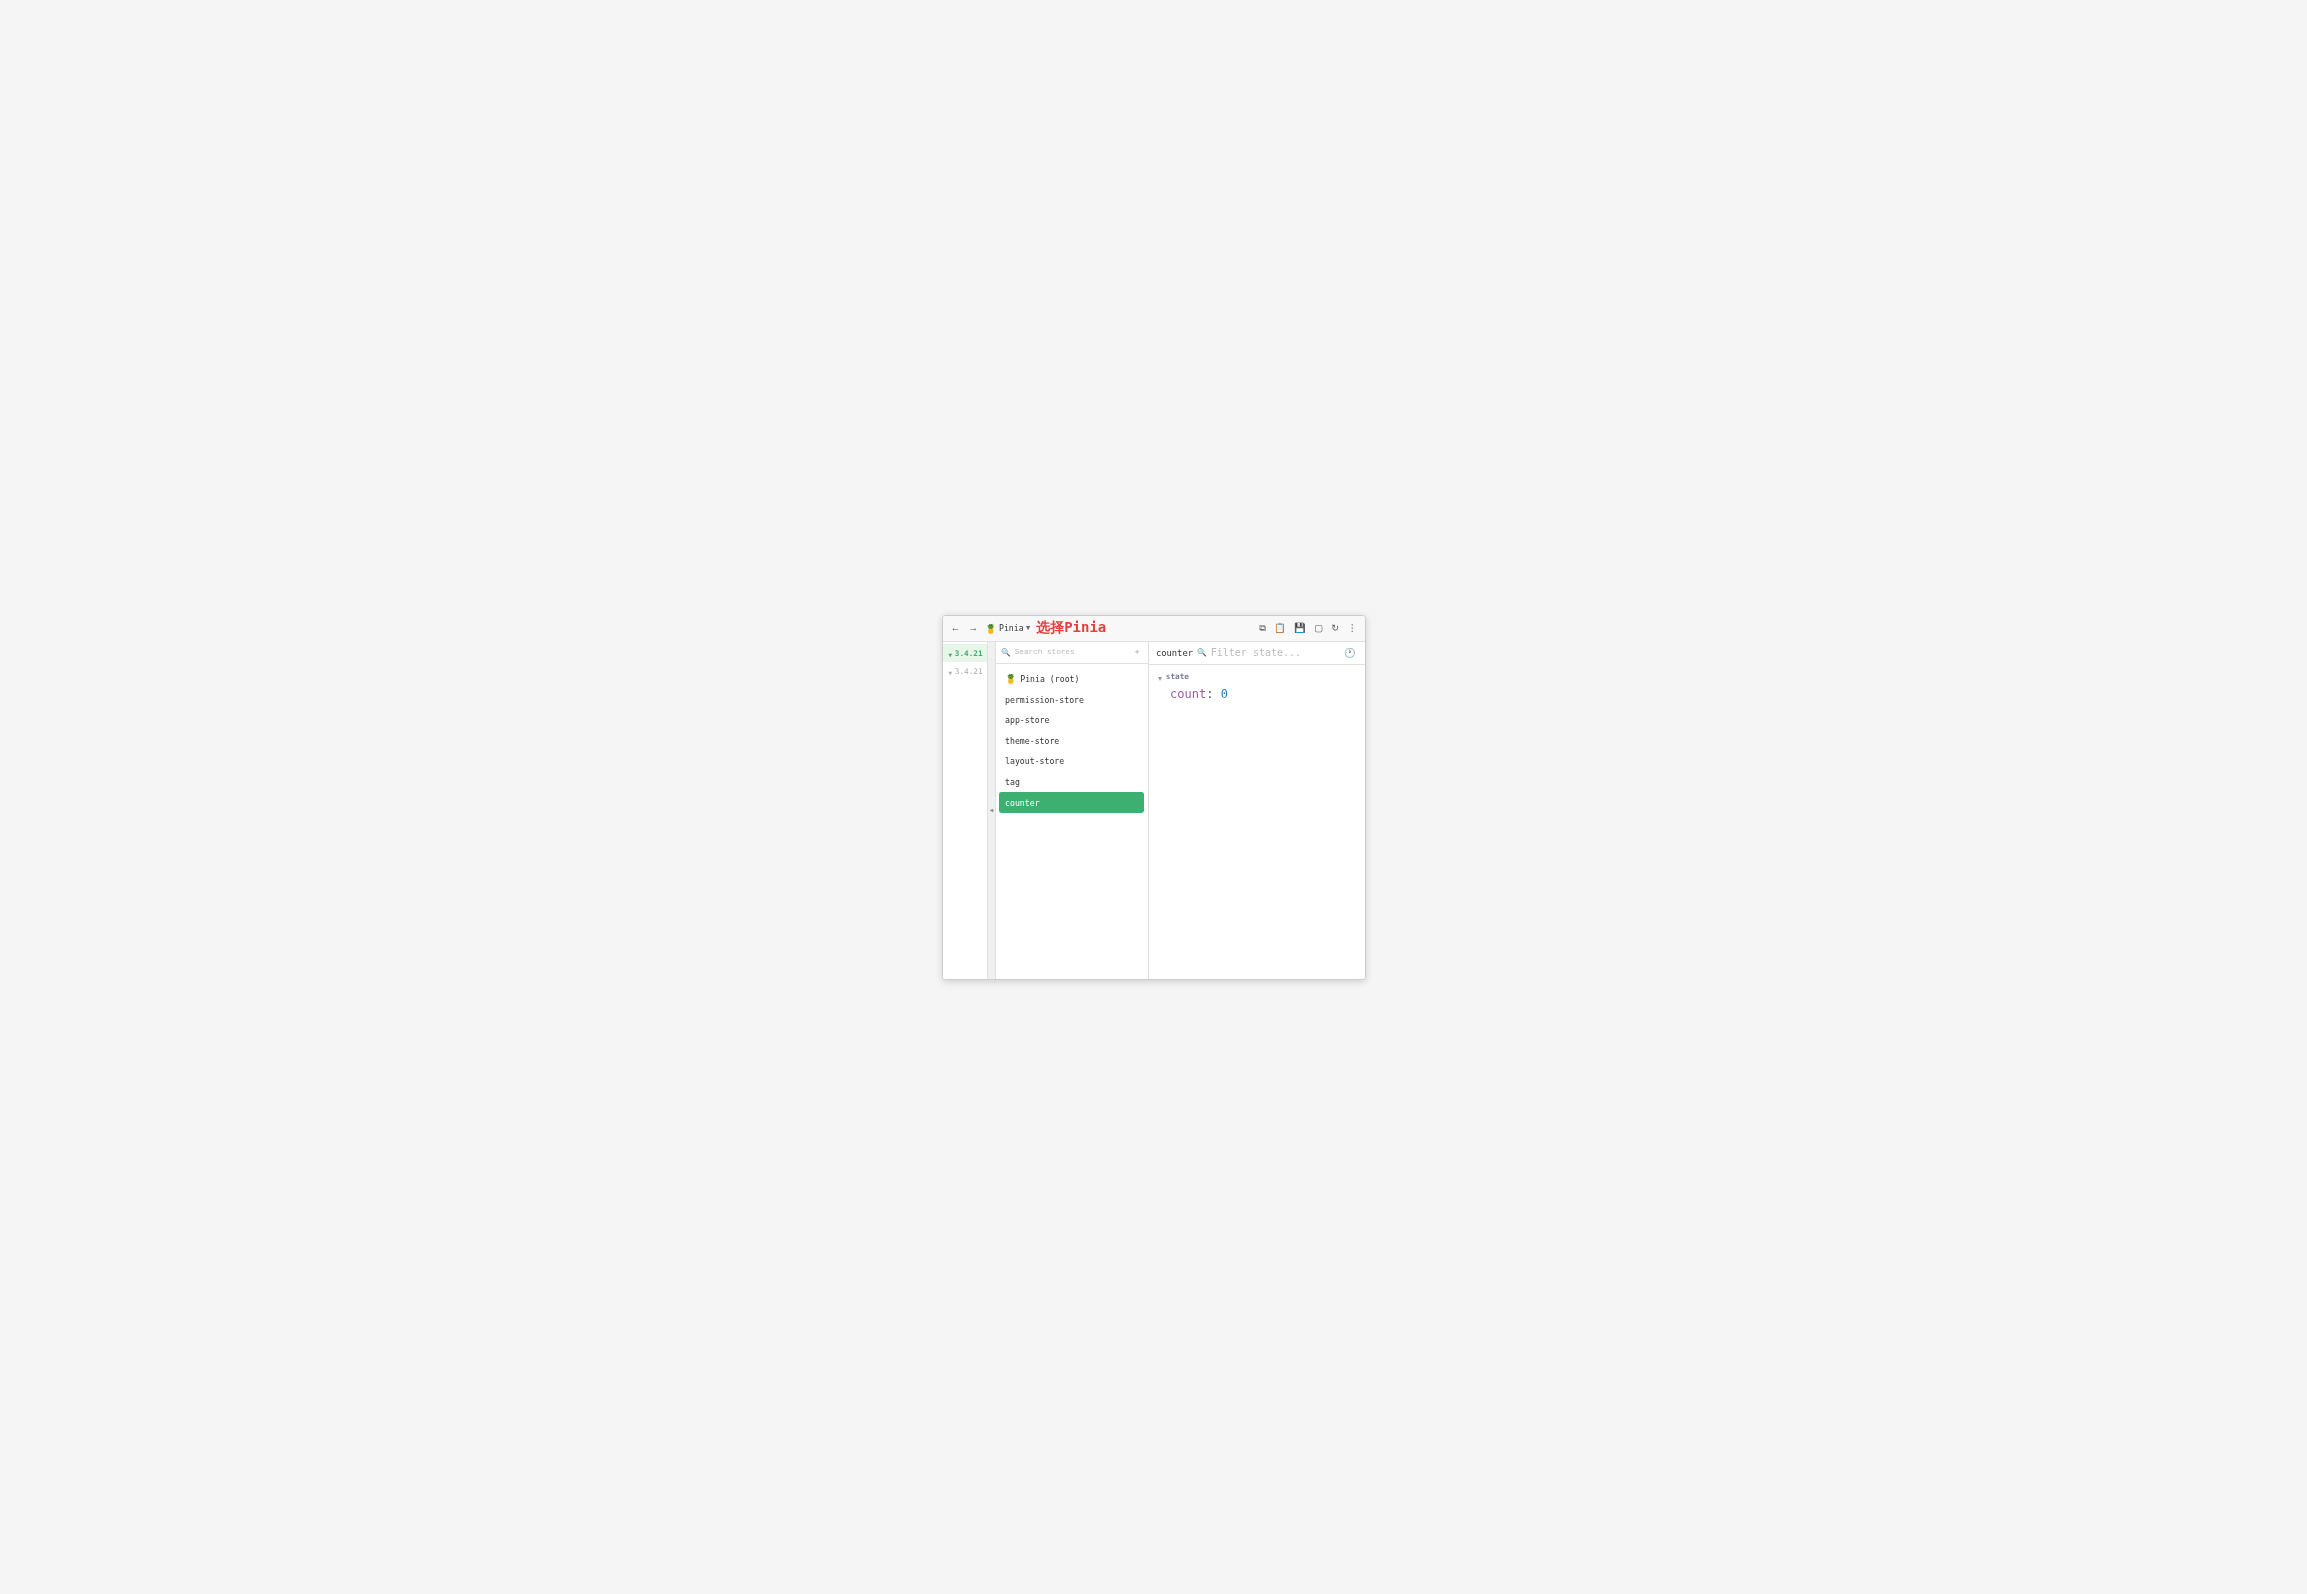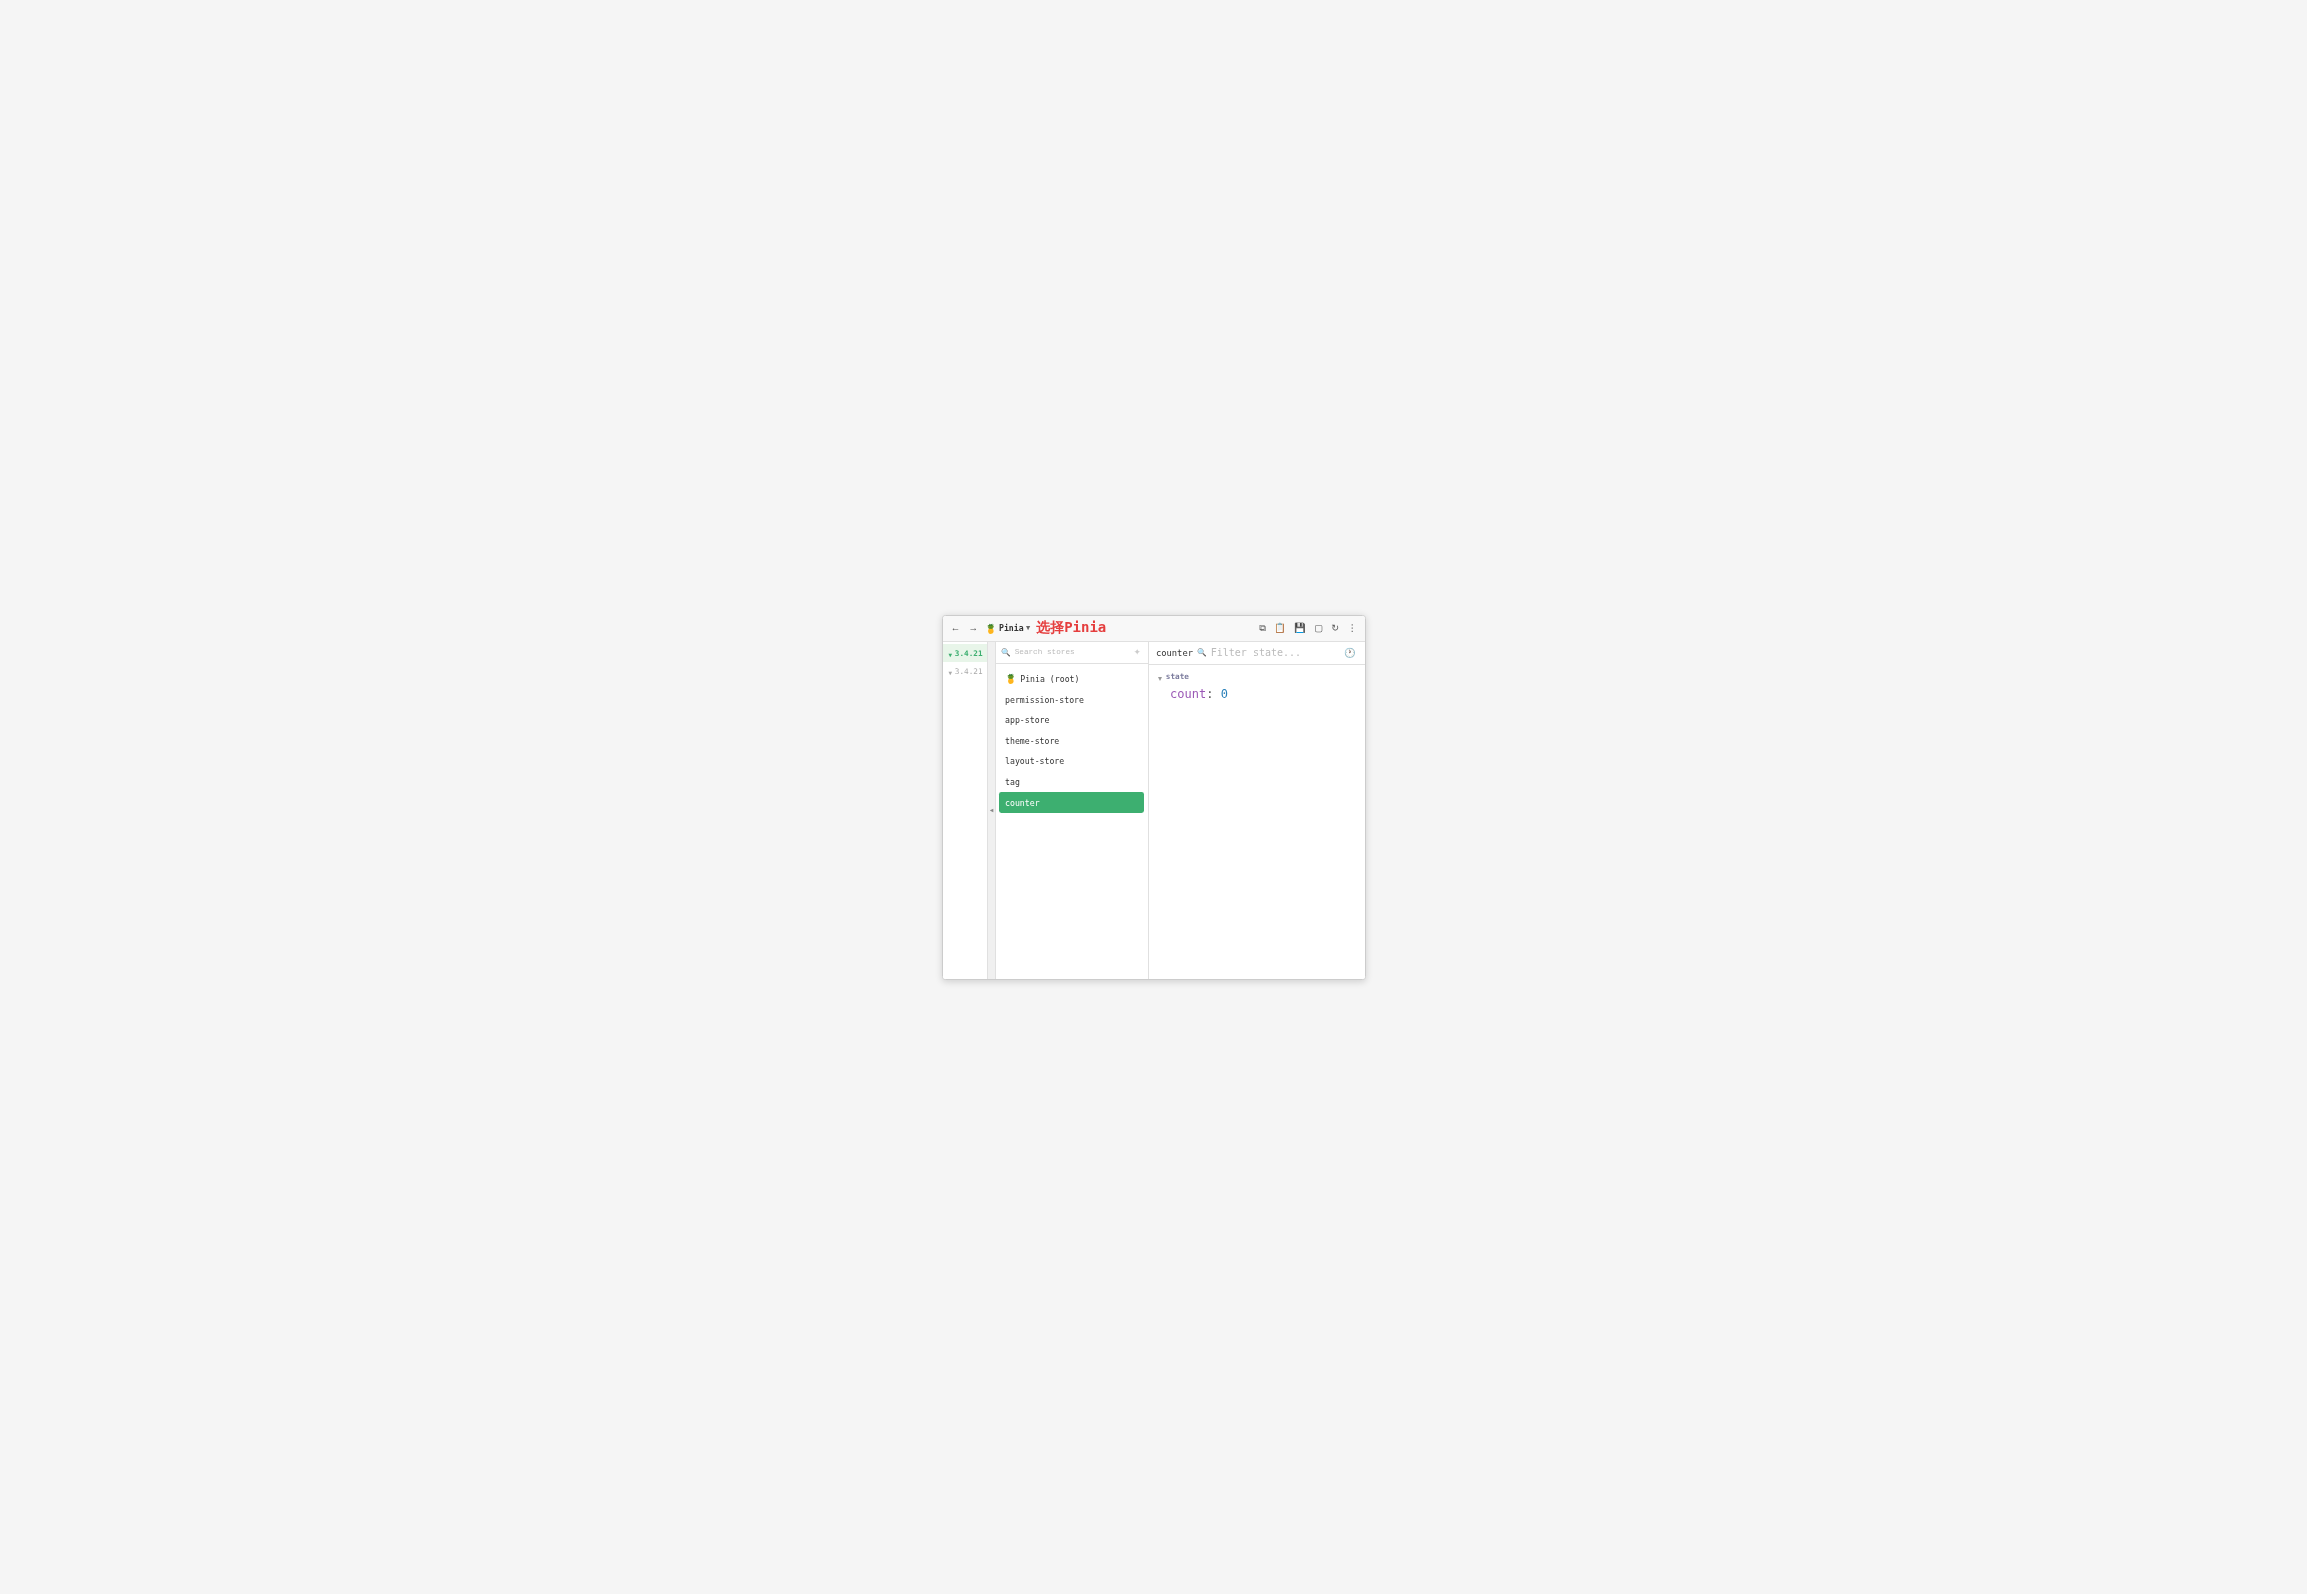--- a/index.html
+++ b/index.html
@@ -50,21 +50,21 @@
     }
     .nav-btn:disabled { color: #bbb; cursor: default; }
     .toolbar-title {
       display: flex;
       align-items: center;
       gap: 2.4px;
       font-size: 8.2px;
       color: #333;
     }
     .toolbar-title .plugin-icon { font-size: 9.4px; }
-    .toolbar-title .plugin-name { font-weight: 700; }
+    .toolbar-title .plugin-name { font-weight: 400; }
     .toolbar-title .dropdown-arrow { color: #666; font-size: 7px; }
     .toolbar-title .select-label {
       color: #e53e3e;
       font-weight: 600;
       font-size: 14px;
       margin-left: 3.5px;
     }
     .toolbar-spacer { flex: 1; }
     .toolbar-actions {
       display: flex;

